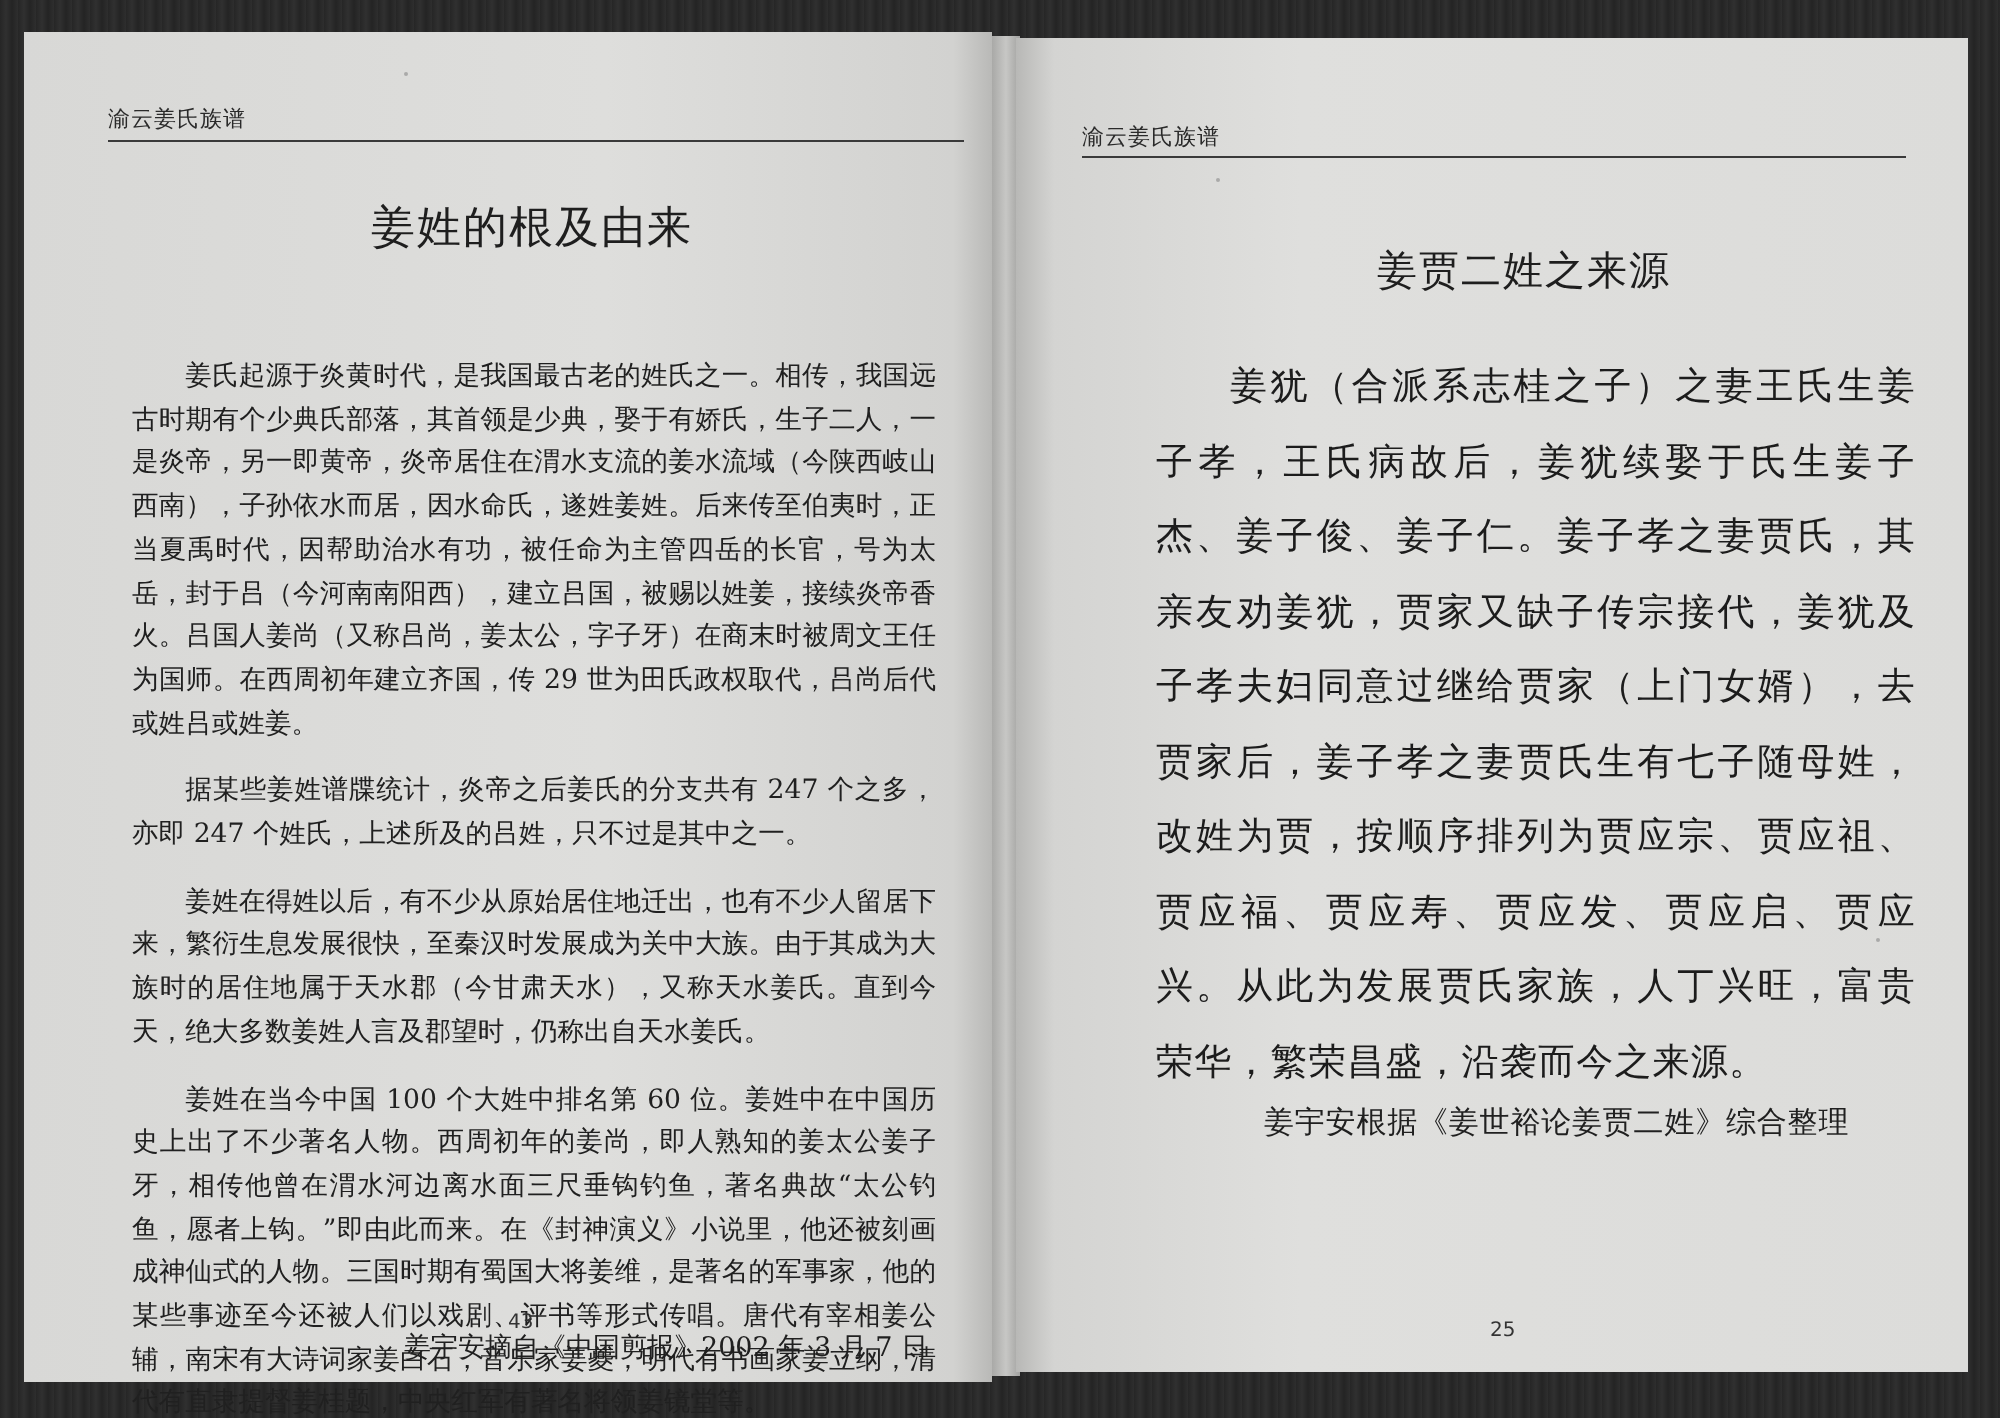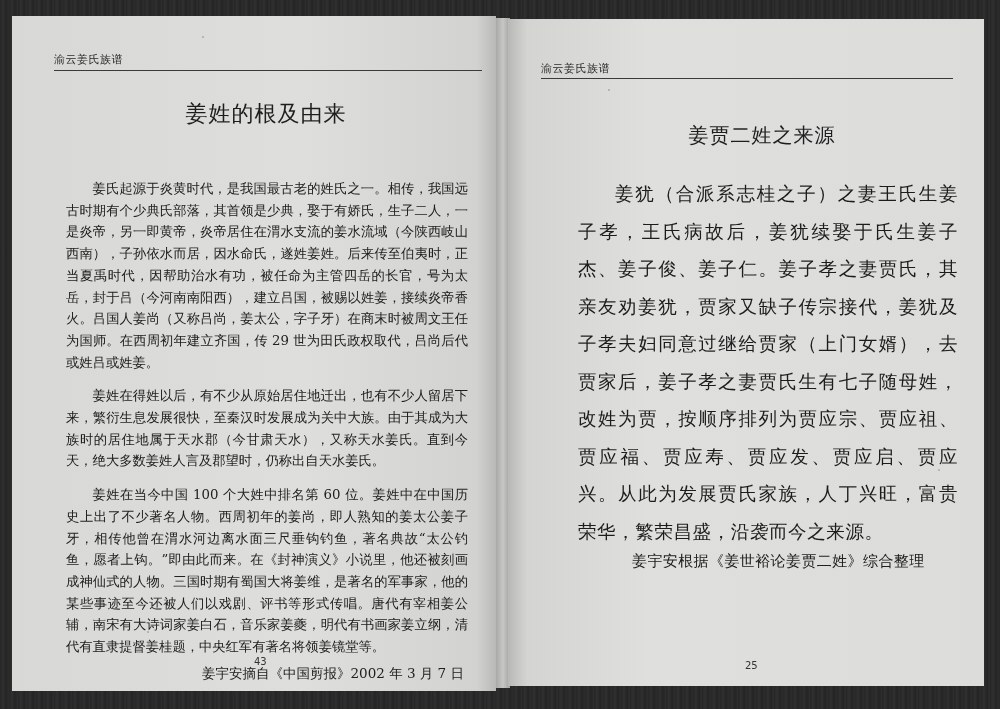--- a/index.html
+++ b/index.html
@@ -81,20 +81,21 @@
 <div class="scan-bg"></div>
 
 <div class="page page-left">
   <div class="running-head" style="left:42px; top:36px;">渝云姜氏族谱</div>
   <div class="head-rule" style="left:42px; top:54px; width:428px;"></div>
 
   <div class="title left-title">姜姓的根及由来</div>
 
   <div class="left-body">
     <p>姜氏起源于炎黄时代，是我国最古老的姓氏之一。相传，我国远古时期有个少典氏部落，其首领是少典，娶于有娇氏，生子二人，一是炎帝，另一即黄帝，炎帝居住在渭水支流的姜水流域（今陕西岐山西南），子孙依水而居，因水命氏，遂姓姜姓。后来传至伯夷时，正当夏禹时代，因帮助治水有功，被任命为主管四岳的长官，号为太岳，封于吕（今河南南阳西），建立吕国，被赐以姓姜，接续炎帝香火。吕国人姜尚（又称吕尚，姜太公，字子牙）在商末时被周文王任为国师。在西周初年建立齐国，传 29 世为田氏政权取代，吕尚后代或姓吕或姓姜。</p>
+    <p>据某些姜姓谱牒统计，炎帝之后姜氏的分支共有 247 个之多，亦即 247 个姓氏，上述所及的吕姓，只不过是其中之一。</p>
     <p>姜姓在得姓以后，有不少从原始居住地迁出，也有不少人留居下来，繁衍生息发展很快，至秦汉时发展成为关中大族。由于其成为大族时的居住地属于天水郡（今甘肃天水），又称天水姜氏。直到今天，绝大多数姜姓人言及郡望时，仍称出自天水姜氏。</p>
     <p>姜姓在当今中国 100 个大姓中排名第 60 位。姜姓中在中国历史上出了不少著名人物。西周初年的姜尚，即人熟知的姜太公姜子牙，相传他曾在渭水河边离水面三尺垂钩钓鱼，著名典故“太公钓鱼，愿者上钩。”即由此而来。在《封神演义》小说里，他还被刻画成神仙式的人物。三国时期有蜀国大将姜维，是著名的军事家，他的某些事迹至今还被人们以戏剧、评书等形式传唱。唐代有宰相姜公辅，南宋有大诗词家姜白石，音乐家姜夔，明代有书画家姜立纲，清代有直隶提督姜桂题，中央红军有著名将领姜镜堂等。</p>
   </div>
 
   <div class="attrib-left">姜宇安摘自《中国剪报》2002 年 3 月 7 日</div>
   <div class="page-num" style="left:242px; top:640px;">43</div>
 
   <span class="speck" style="left:190px; top:20px;"></span>
   <span class="speck" style="left:135px; top:615px;"></span>
 </div>

